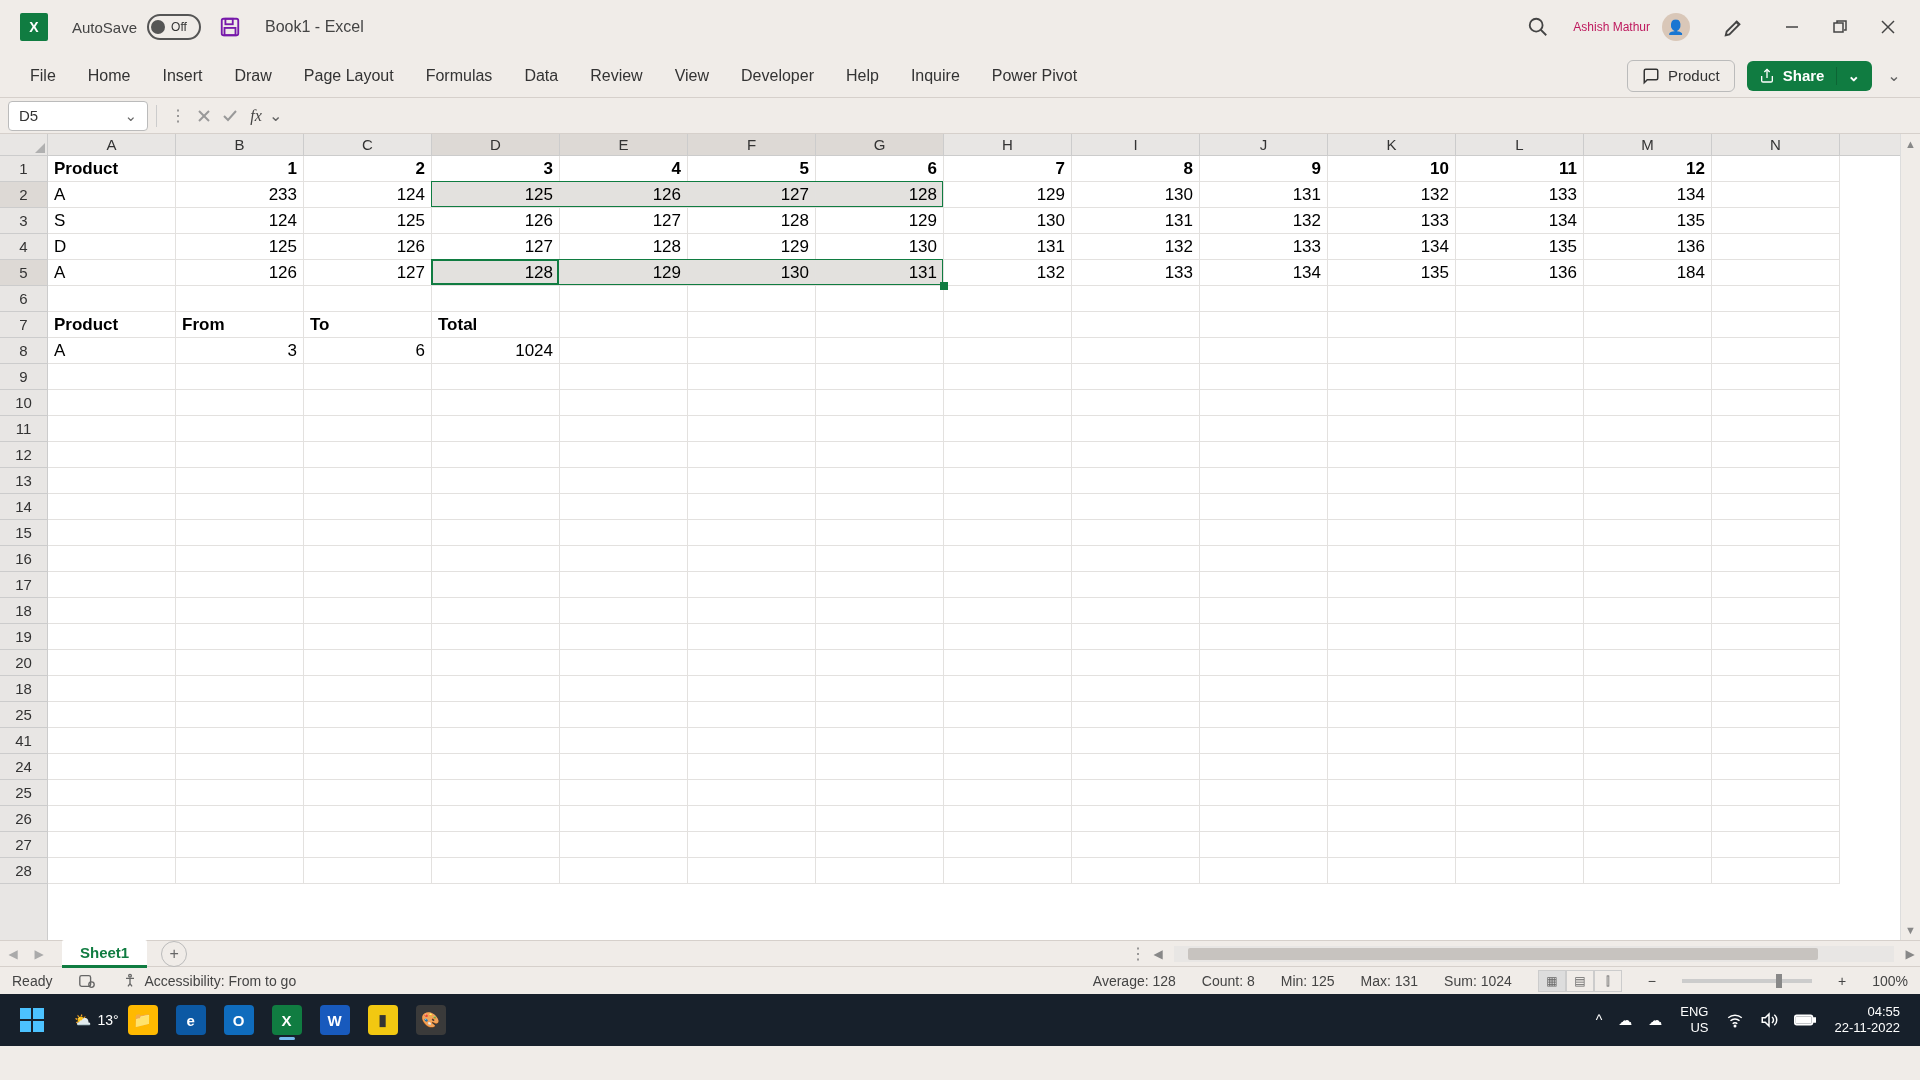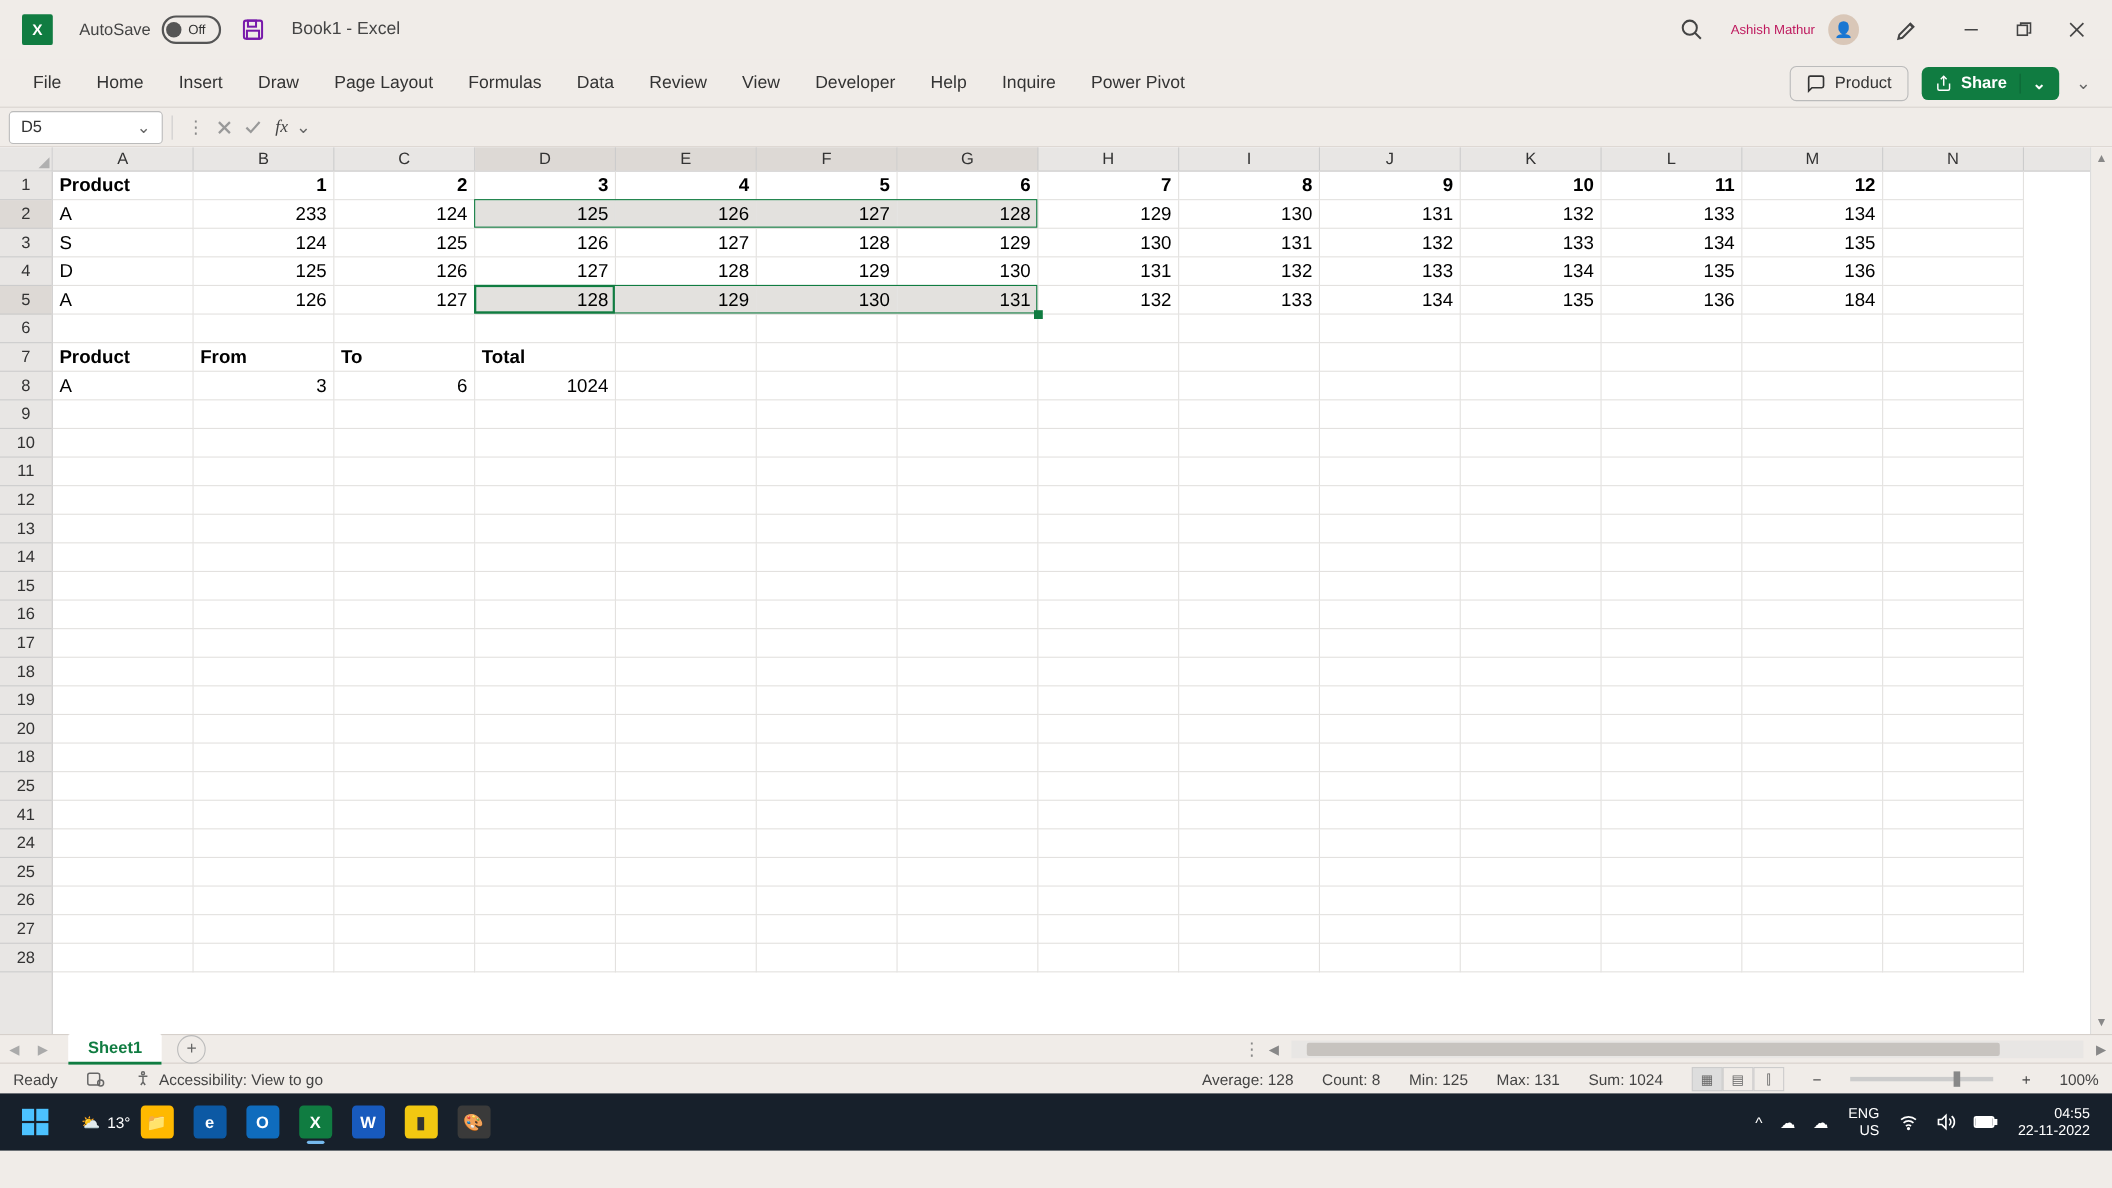--- a/index.html
+++ b/index.html
@@ -733,21 +733,21 @@
     <svg width="18" height="18" viewBox="0 0 20 20" fill="none" stroke="#666" stroke-width="1.5">
         <rect x="2" y="4" width="12" height="12" rx="2"></rect>
         <circle cx="15" cy="14" r="3"></circle>
       </svg>
   </span>
   <span style="display:flex;align-items:center;gap:6px;">
     <svg width="16" height="16" viewBox="0 0 24 24" fill="none" stroke="#666" stroke-width="2">
         <circle cx="12" cy="4" r="2"></circle>
         <path d="M6 8h12M12 8v8M9 20l3-4 3 4"></path>
       </svg>
-    <span>Accessibility: View to go</span>
+    <span>Accessibility: From to go</span>
   </span>
   <div class="status-spacer"></div>
   <span>Average: 128</span>
   <span>Count: 8</span>
   <span>Min: 125</span>
   <span>Max: 131</span>
   <span>Sum: 1024</span>
   <div style="display:flex;gap:0;">
     <div class="view-btn active">▦</div>
     <div class="view-btn">▤</div>

